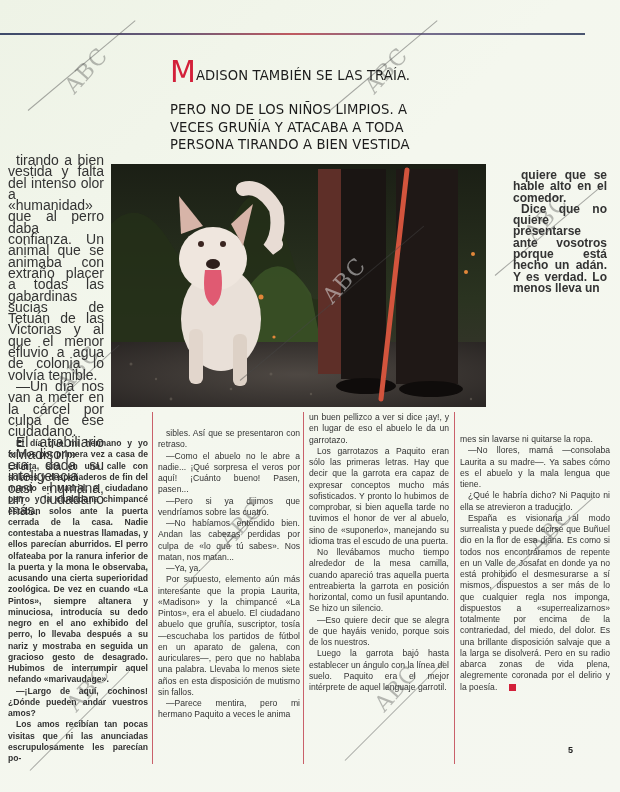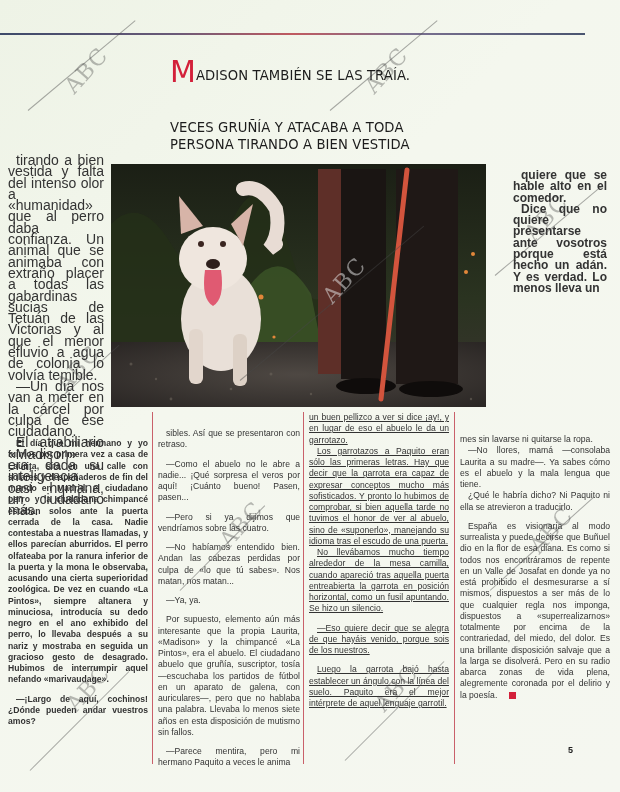--- a/index.html
+++ b/index.html
@@ -25,21 +25,21 @@
   }
   .photo {
     position:absolute; left:111px; top:164px; width:375px; height:243px;
     overflow:hidden; background:#1f2118;
   }
   .col {
     position:absolute; font-size:8.6px; line-height:11.25px;
     color:#333; text-align:justify; hyphens:auto;
   }
   .col p { margin:0; text-indent:8px; }
-  .col p.gap { margin-top:8px; }
+  .col p.gap { margin-top:0; }
   .col p.noind { text-indent:0; }
   .rule-v {
     position:absolute; width:1px; background:#c9606a;
   }
   .end-mark {
     display:inline-block; width:7px; height:7px; background:#d3203a; margin-left:12px; vertical-align:-1px;
   }
   .page-number {
     position:absolute; left:568px; top:745px; font-size:9px; font-weight:bold; color:#222;
   }
@@ -57,21 +57,21 @@
 <div class="top-rule"></div>
 
 <div class="wm-line" style="left:28px;top:110px;width:140px;transform:rotate(-40deg);"></div>
 <div class="watermark" style="left:60px;top:58px;">ABC</div>
 <div class="wm-line" style="left:330px;top:110px;width:140px;transform:rotate(-40deg);"></div>
 <div class="watermark" style="left:360px;top:58px;">ABC</div>
 
 <div class="headline">
   <span class="dropcap">M</span><span>ADISON TAMBIÉN SE LAS TRAÍA.</span><br>
   <br>
-  <br>
+  <span>PERO NO DE LOS NIÑOS LIMPIOS. A</span><br>
   <span>VECES GRUÑÍA Y ATACABA A TODA</span><br>
   <span>PERSONA TIRANDO A BIEN VESTIDA</span>
 </div>
 
 <div class="photo">
   <svg width="375" height="243" viewBox="0 0 375 243">
     <defs>
       <linearGradient id="bg" x1="0" y1="0" x2="0" y2="1">
         <stop offset="0" stop-color="#1b1f15"></stop>
         <stop offset="0.55" stop-color="#2a3320"></stop>
@@ -138,41 +138,42 @@
   <p class="noind" style="text-indent:8px;">tirando a bien vestida y falta del intenso olor a «humanidad» que al perro daba confianza. Un animal que se animaba con extraño placer a todas las gabardinas sucias de Tetuán de las Victorias y al que el menor efluvio a agua de colonia lo volvía temible.</p>
   <p>—Un día nos van a meter en la cárcel por culpa de ese ciudadano.</p>
   <p>El atrabiliario «Madison» era, dada su inteligencia casi humana, un ciudadano más.</p>
 </div>
 <div class="wm-line" style="left:30px;top:425px;width:120px;transform:rotate(-42deg);"></div>
 <div class="watermark" style="left:52px;top:356px;">ABC</div>
 
 <div class="col" style="left:8px;top:438px;width:140px;font-weight:bold;">
   <p>El día que mi hermano y yo fuimos por primera vez a casa de Laurita, sita en una calle con solares y despeñaderos de fin del mundo en Madrid, el ciudadano perro y la ciudadana chimpancé estaban solos ante la puerta cerrada de la casa. Nadie contestaba a nuestras llamadas, y ellos parecían aburridos. El perro olfateaba por la ranura inferior de la puerta y la mona le observaba, acusando una cierta superioridad zoológica. De vez en cuando «La Pintos», siempre altanera y minuciosa, introducía su dedo negro en el ano exhibido del perro, lo llevaba después a su nariz y mostraba en seguida un gracioso gesto de desagrado. Hubimos de interrumpir aquel nefando «marivaudage».</p>
   <p class="gap">—¡Largo de aquí, cochinos! ¿Dónde pueden andar vuestros amos?</p>
+  <p class="gap">Los amos recibían tan pocas visitas que ni las anunciadas escrupulosamente les parecían po-</p>
 </div>
 <div class="wm-line" style="left:30px;top:770px;width:140px;transform:rotate(-45deg);"></div>
 <div class="watermark" style="left:62px;top:676px;">ABC</div>
 
 <div class="rule-v" style="left:152px;top:412px;height:352px;"></div>
 
 <div class="col" style="left:158px;top:428px;width:142px;">
   <p>sibles. Así que se presentaron con retraso.</p>
   <p class="gap">—Como el abuelo no le abre a nadie... ¡Qué sorpresa el veros por aquí! ¡Cuánto bueno! Pasen, pasen...</p>
   <p class="gap">—Pero si ya dijimos que vendríamos sobre las cuatro.</p>
   <p class="gap">—No habíamos entendido bien. Andan las cabezas perdidas por culpa de «lo que tú sabes». Nos matan, nos matan...</p>
   <p class="gap">—Ya, ya.</p>
   <p class="gap">Por supuesto, elemento aún más interesante que la propia Laurita, «Madison» y la chimpancé «La Pintos», era el abuelo. El ciudadano abuelo que gruñía, suscriptor, tosía —escuchaba los partidos de fútbol en un aparato de galena, con auriculares—, pero que no hablaba una palabra. Llevaba lo menos siete años en esta disposición de mutismo sin fallos.</p>
   <p class="gap">—Parece mentira, pero mi hermano Paquito a veces le anima</p>
 </div>
 <div class="wm-line" style="left:180px;top:590px;width:120px;transform:rotate(-45deg);"></div>
 <div class="watermark" style="left:215px;top:512px;">ABC</div>
 
 <div class="rule-v" style="left:303px;top:412px;height:352px;"></div>
 
-<div class="col" style="left:309px;top:412px;width:140px;text-decoration:underline;">
+<div class="col" style="left:309px;top:412px;width:140px;">
   <p class="noind">un buen pellizco a ver si dice ¡ay!, y en lugar de eso el abuelo le da un garrotazo.</p>
   <p>Los garrotazos a Paquito eran sólo las primeras letras. Hay que decir que la garrota era capaz de expresar conceptos mucho más sofisticados. Y pronto lo hubimos de comprobar, si bien aquella tarde no tuvimos el honor de ver al abuelo, sino de «suponerlo», manejando su idioma tras el escudo de una puerta.</p>
   <p>No llevábamos mucho tiempo alrededor de la mesa camilla, cuando apareció tras aquella puerta entreabierta la garrota en posición horizontal, como un fusil apuntando. Se hizo un silencio.</p>
   <p class="gap">—Eso quiere decir que se alegra de que hayáis venido, porque sois de los nuestros.</p>
   <p class="gap">Luego la garrota bajó hasta establecer un ángulo con la línea del suelo. Paquito era el mejor intérprete de aquel lenguaje garrotil.</p>
 </div>
 <div class="wm-line" style="left:345px;top:760px;width:140px;transform:rotate(-45deg);"></div>
 <div class="watermark" style="left:370px;top:676px;">ABC</div>
 
 <div class="rule-v" style="left:454px;top:412px;height:352px;"></div>

